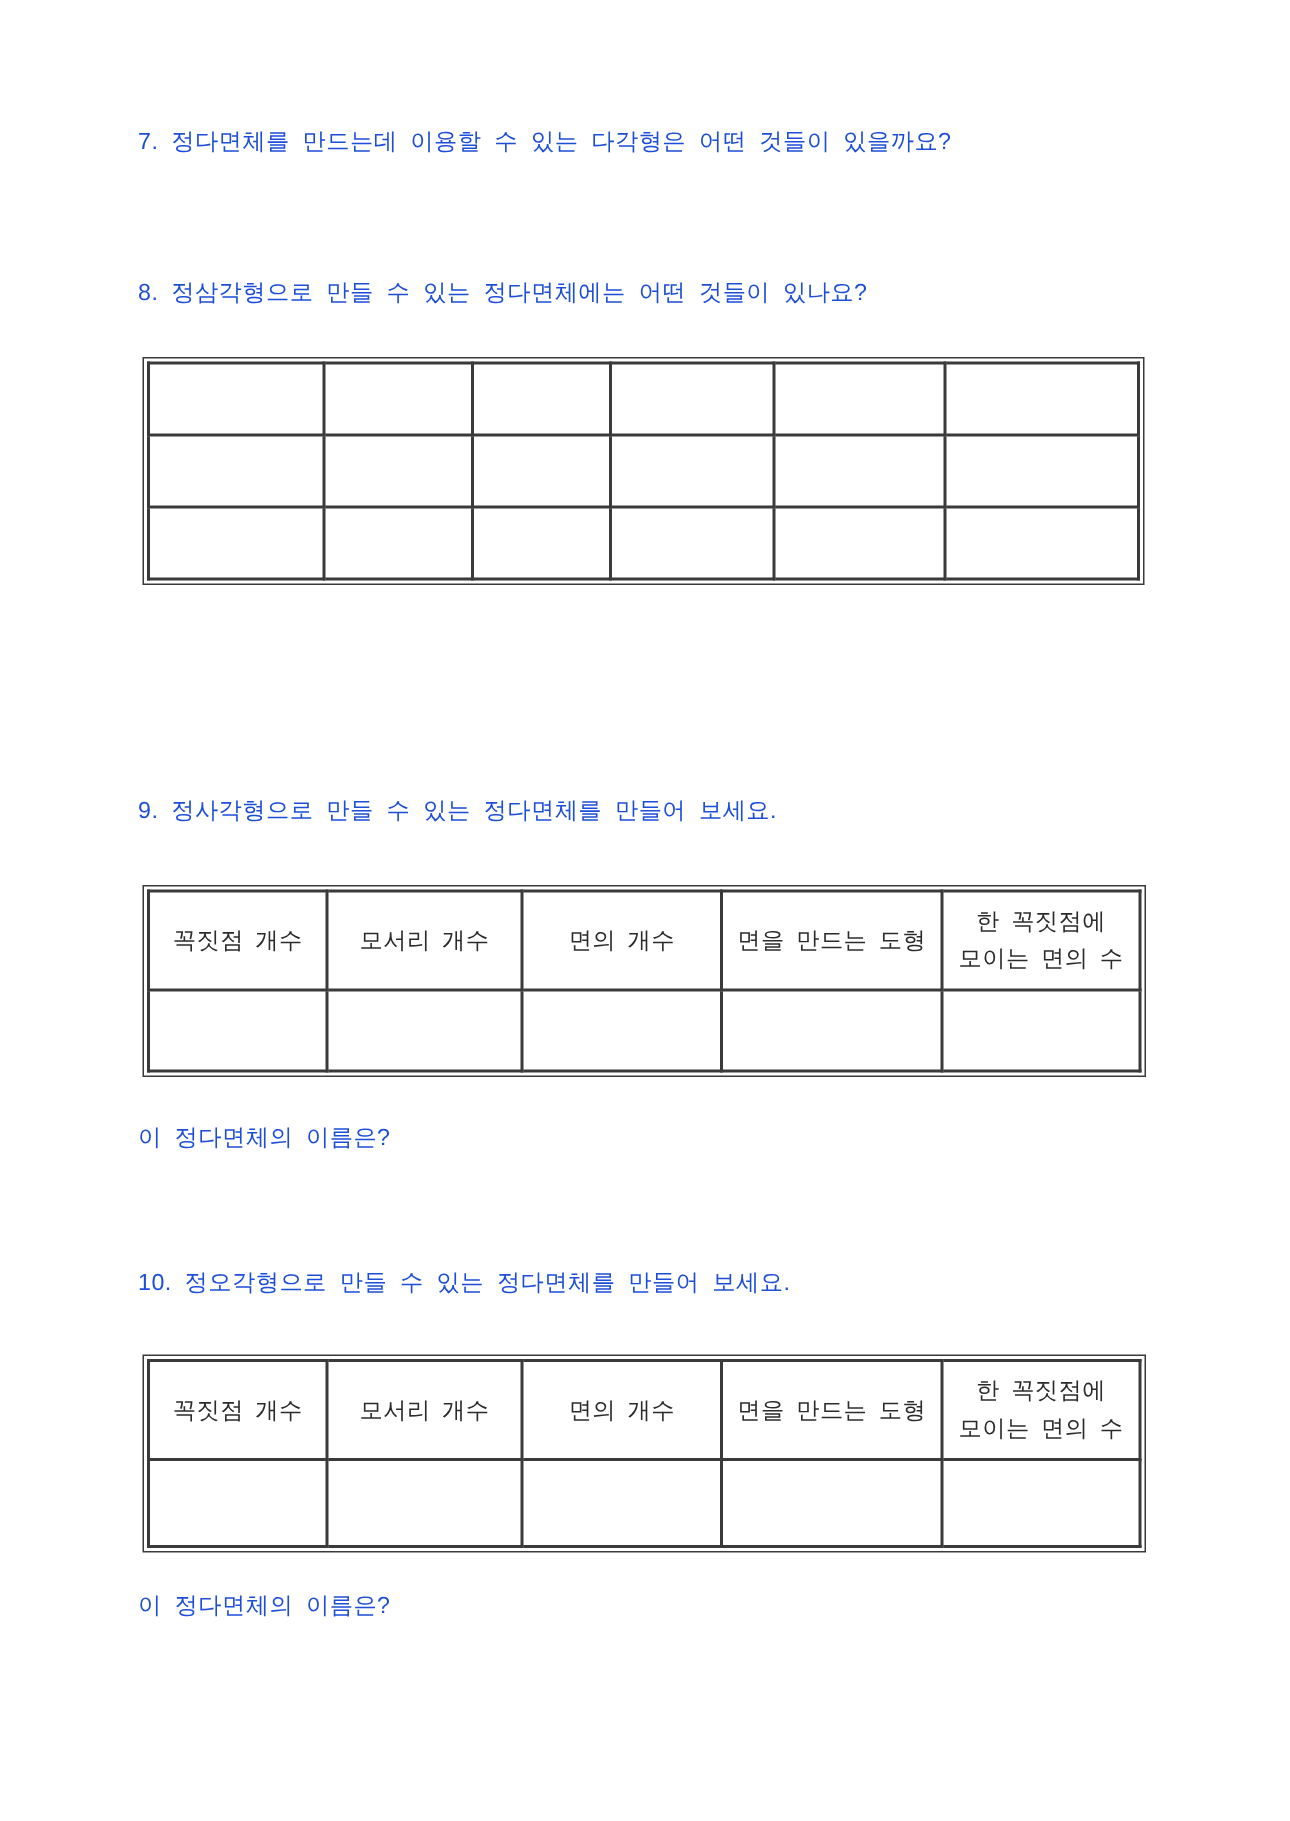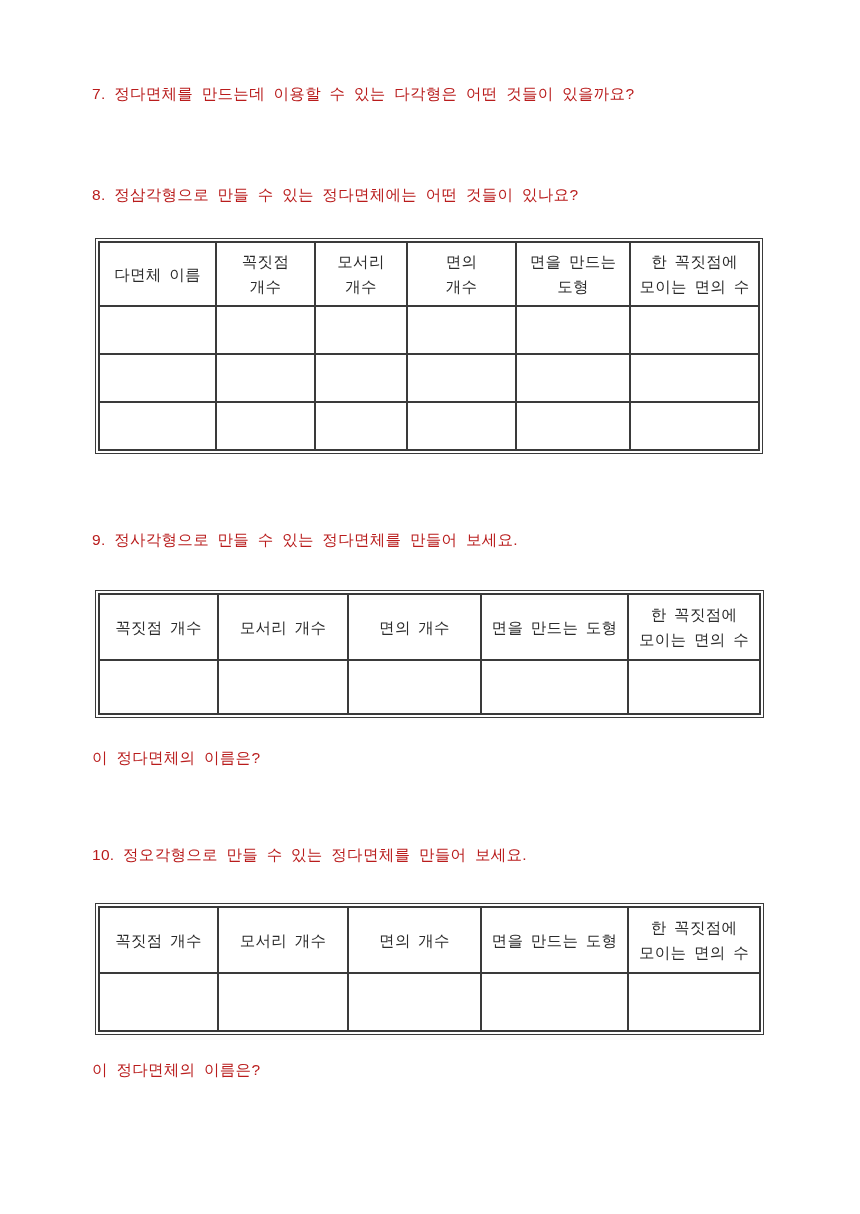--- a/index.html
+++ b/index.html
@@ -6,21 +6,21 @@
   body {
     width:860px; height:1214px;
     background:#ffffff;
     font-family:"Liberation Sans","DejaVu Sans",sans-serif;
     position:relative;
     overflow:hidden;
   }
   .qtext {
     position:absolute;
     font-size:15.5px;
-    color:#b91c1c;
+    color:#1d4ed8;
     letter-spacing:0.3px;
     word-spacing:4px;
     white-space:nowrap;
   }
   .tblwrap {
     position:absolute;
     border:1px solid #3a3a3a;   
     padding:2px;                 
     background:#ffffff;
   }
@@ -60,33 +60,20 @@
   <table id="table-q8">
     <colgroup>
       <col style="width:117px">
         <col style="width:99px">
         <col style="width:92px">
       <col style="width:109px">
         <col style="width:114px">
         <col style="width:129px">
     </colgroup>
     <tbody>
-        <tr>
-      <th>다면체 이름</th>
-      <th>꼭짓점
-개수</th>
-      <th>모서리
-개수</th>
-      <th>면의
-개수</th>
-      <th>면을 만드는
-도형</th>
-      <th>한 꼭짓점에
-모이는 면의 수</th>
-    </tr>
     <tr>
       <td></td>
       <td></td>
       <td></td>
       <td></td>
       <td></td>
       <td></td>
     </tr>
     <tr>
       <td></td>

